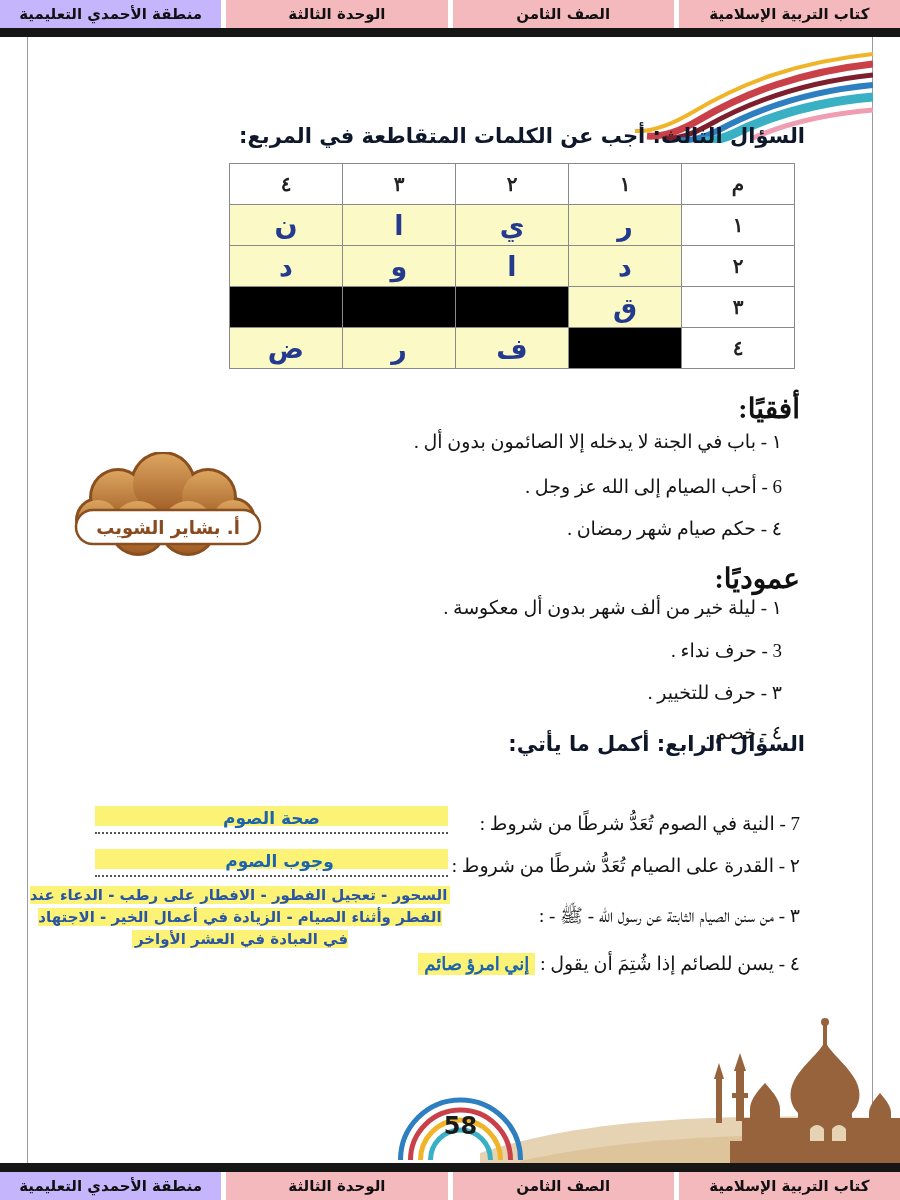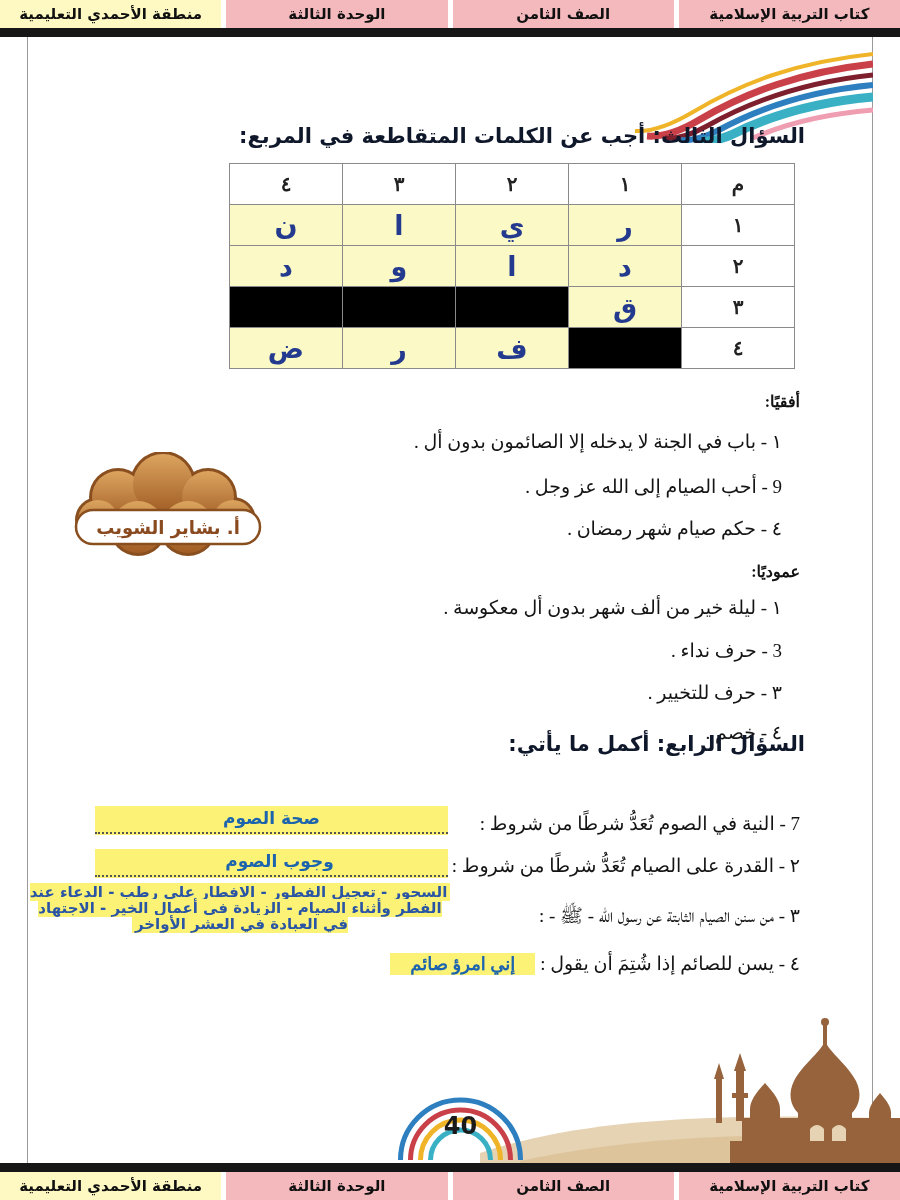--- a/index.html
+++ b/index.html
@@ -12,42 +12,42 @@
     overflow: hidden;
     color: #111;
   }
   
   .banner { position: absolute; left: 0; right: 0; height: 28px; display: flex; gap: 5px; }
   .banner.top { top: 0; }
   .banner.bottom { top: 1172px; }
   .tab { flex: 1; display: flex; align-items: center; justify-content: center;
          font-size: 15px; font-weight: bold; color: #101010; }
   .tab.pink { background: #f4b9bd; }
-  .tab.green { background: #fef9c3; }
+  .tab.green { background: #c4b5fd; }
   .black-bar { position: absolute; left: 0; right: 0; height: 9px; background: #161616; }
   .black-bar.top { top: 28px; }
   .black-bar.bottom { top: 1163px; }
   .side-line { position: absolute; top: 37px; height: 1126px; width: 1px; background: #9a9a9a; }
   .side-line.left { left: 27px; }
   .side-line.right { right: 27px; }
 
   
   .swoosh { position: absolute; top: 48px; right: 27px; width: 330px; height: 95px; }
   .cloud-badge { position: absolute; top: 452px; left: 68px; width: 200px; height: 120px; }
   .mosque { position: absolute; bottom: 37px; right: 0; width: 420px; height: 150px; }
   .arch { position: absolute; top: 1078px; left: 388px; width: 145px; height: 82px; }
   .page-num { position: absolute; top: 1112px; left: 388px; width: 145px; text-align: center;
               font-size: 24px; font-weight: bold; color: #1a1a1a; }
 
   
   .q-title { position: absolute; right: 95px; color: #0f172a; font-size: 21px; font-weight: bold;
              font-family: "DejaVu Sans", sans-serif; white-space: nowrap; }
   .q3-title { top: 124px; }
   .q4-title { top: 732px; }
-  .sec-label { position: absolute; right: 100px; font-size: 16px; font-weight: bold;
+  .sec-label { position: absolute; right: 100px; font-size: 28px; font-weight: bold;
                font-family: "Liberation Serif", serif; }
   .lbl-h { top: 392px; }
   .lbl-v { top: 562px; }
   .q-item { position: absolute; right: 118px; font-size: 19px; white-space: nowrap;
             font-family: "Liberation Serif", serif; color: #141414; }
   .h0 { top: 430px; } .h1 { top: 475px; } .h2 { top: 517px; }
   .v0 { top: 596px; } .v1 { top: 639px; } .v2 { top: 681px; } .v3 { top: 721px; }
 
   
   .crossword { position: absolute; top: 163px; right: 105px; border-collapse: collapse; }
@@ -57,32 +57,32 @@
   }
   .crossword th { font-size: 20px; font-weight: bold; color: #222; background: #fff;
                   font-family: "Liberation Serif", serif; }
   .crossword td.letter { background: #fbf9c5; color: #233a8f; font-size: 27px; font-weight: bold; }
   .crossword td.blackcell { background: #000; }
 
   
   .q4-row { position: absolute; right: 100px; font-size: 19px; white-space: nowrap;
             font-family: "Liberation Serif", serif; color: #141414; }
   .r0 { top: 812px; } .r1 { top: 854px; } .r2 { top: 904px; } .r3 { top: 952px; }
-  .ans-bar { position: absolute; left: 95px; width: 353px; height: 29px; line-height: 25px;
+  .ans-bar { position: absolute; left: 95px; width: 353px; height: 20px; line-height: 25px;
              background: #fbf276; color: #1d64ae; font-weight: bold; font-size: 17px;
              text-align: center; white-space: nowrap; }
   .a0 { top: 806px; } .a1 { top: 849px; padding-left: 16px; }
   .dots { position: absolute; left: 95px; width: 353px; height: 0;
           border-bottom: 2px dotted #555; }
   .d0 { top: 832px; } .d1 { top: 875px; }
   .ans-block { position: absolute; top: 884px; left: 28px; width: 424px; text-align: center;
-               font-size: 15px; line-height: 16px; font-weight: bold; color: #2a55a5; }
+               font-size: 15px; line-height: 22px; font-weight: bold; color: #2a55a5; }
   .ans-block span { background: #fbf276; padding: 0 3px; }
   .ans-inline { background: #fbf276; color: #1d64ae; font-weight: bold; font-size: 18px;
-                padding: 1px 20px; }
+                padding: 1px 6px; }
 </style>
 </head>
 <body>
 
 <div class="banner top">
   <div class="tab pink">كتاب التربية الإسلامية</div>
   <div class="tab pink">الصف الثامن</div>
   <div class="tab pink">الوحدة الثالثة</div>
   <div class="tab green">منطقة الأحمدي التعليمية</div>
 </div>
@@ -136,21 +136,21 @@
     <td class="blackcell"></td>
     <td class="letter">ف</td>
     <td class="letter">ر</td>
     <td class="letter">ض</td>
   </tr>
 </tbody>
   </table>
 
 <div class="sec-label lbl-h">أفقيًا:</div>
 <div class="q-item h0">١ - باب في الجنة لا يدخله إلا الصائمون بدون أل .</div>
-<div class="q-item h1">9 - أحب الصيام إلى الله عز وجل .</div>
+<div class="q-item h1">6 - أحب الصيام إلى الله عز وجل .</div>
 <div class="q-item h2">٤ - حكم صيام شهر رمضان .</div>
 
 <div class="sec-label lbl-v">عموديًا:</div>
 <div class="q-item v0">١ - ليلة خير من ألف شهر بدون أل معكوسة .</div>
 <div class="q-item v1">3 - حرف نداء .</div>
 <div class="q-item v2">٣ - حرف للتخيير .</div>
 <div class="q-item v3">٤ - خصم .</div>
 
 <svg class="cloud-badge" viewBox="0 0 200 120">
   <defs>
@@ -221,21 +221,21 @@
     <path d="M352,128 L352,116 Q359,108 366,116 L366,128 Z"></path>
   </g>
 </svg>
 
 <svg class="arch" viewBox="0 0 145 82">
   <path d="M12.5,82 A60,60 0 0 1 132.5,82" fill="none" stroke="#2d7fc0" stroke-width="5"></path>
   <path d="M22.5,82 A50,50 0 0 1 122.5,82" fill="none" stroke="#c94048" stroke-width="5"></path>
   <path d="M32.5,82 A40,40 0 0 1 112.5,82" fill="none" stroke="#f0b429" stroke-width="5"></path>
   <path d="M42.5,82 A30,30 0 0 1 102.5,82" fill="none" stroke="#3ab0c5" stroke-width="5"></path>
 </svg>
-<div class="page-num">40</div>
+<div class="page-num">58</div>
 
 <div class="black-bar bottom"></div>
 <div class="banner bottom">
   <div class="tab pink">كتاب التربية الإسلامية</div>
   <div class="tab pink">الصف الثامن</div>
   <div class="tab pink">الوحدة الثالثة</div>
   <div class="tab green">منطقة الأحمدي التعليمية</div>
 </div>
 
 </body></html>

